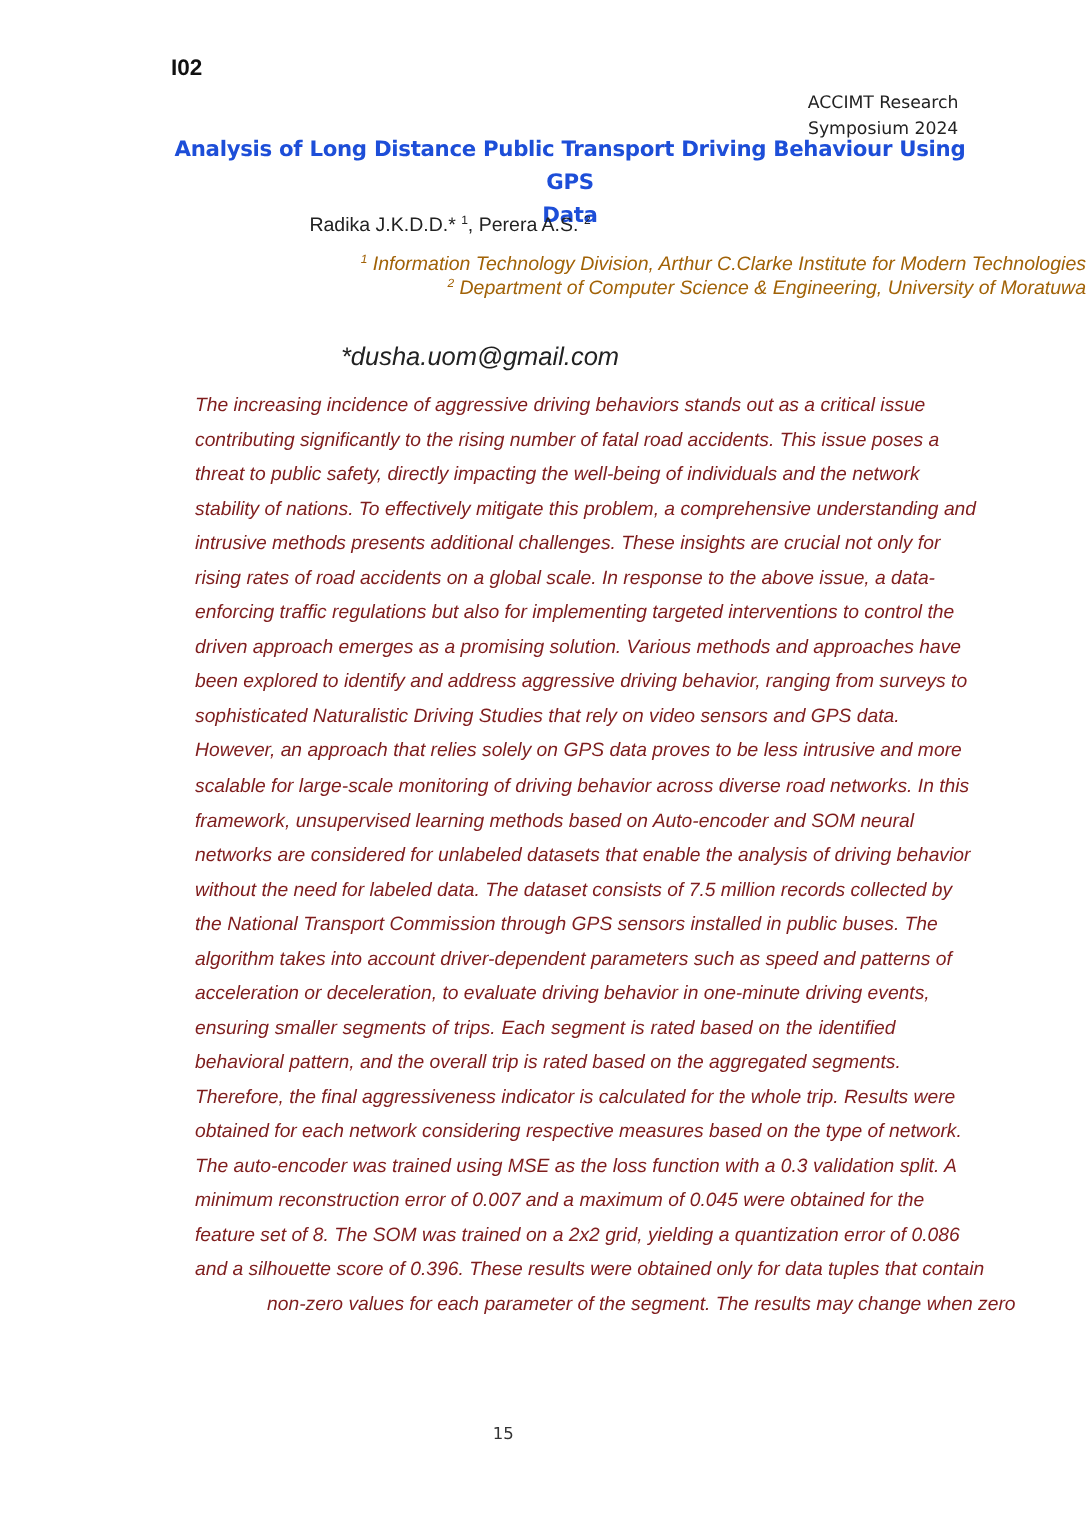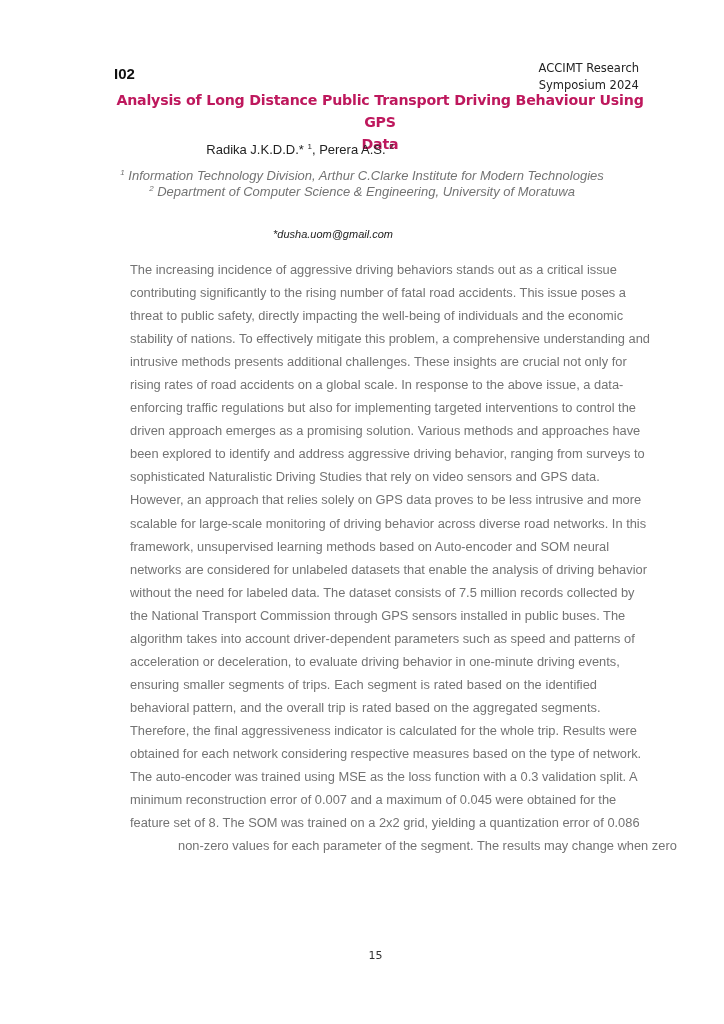--- a/index.html
+++ b/index.html
@@ -1,55 +1,55 @@
 <!DOCTYPE html>
 <html><head>
 <meta charset="utf-8">
 <style>
   html, body { margin: 0; padding: 0; background: #ffffff; }
   body { width: 724px; height: 1024px; position: relative; overflow: hidden; color: #111; }
   .page { position: absolute; left: 0; top: 0; width: 724px; height: 1024px; background: #fff; }
   .abs-id {
     position: absolute; left: 114px; top: 37px;
-    font-family: "Liberation Sans", sans-serif; font-weight: bold; font-size: 15px; color: #111; margin-top: 28px;
+    font-family: "Liberation Sans", sans-serif; font-weight: bold; font-size: 15px; color: #111;
   }
   .symposium {
     position: absolute; right: 85px; top: 60px; text-align: center;
     font-family: "DejaVu Sans", sans-serif; font-size: 11.5px; line-height: 17px; color: #222;
   }
   .title {
     position: absolute; left: 100px; width: 560px; top: 89px; text-align: center;
-    font-family: "DejaVu Sans", sans-serif; font-weight: bold; font-size: 14.2px; line-height: 22px; color: #be185d;
+    font-family: "DejaVu Sans", sans-serif; font-weight: bold; font-size: 14.2px; line-height: 22px; color: #1d4ed8;
     letter-spacing: -0.2px;
   }
   .authors {
     position: absolute; left: 0; width: 600px; top: 142px; text-align: center;
     font-family: "Liberation Sans", sans-serif; font-size: 13px; color: #222;
   }
   .affil {
-    position: absolute; left: 0; width: 724px; text-align: center;
-    font-family: "Liberation Sans", sans-serif; font-style: italic; font-size: 13px; color: #737373;
+    position: absolute; left: 0; width: 724px; text-align: right;
+    font-family: "Liberation Sans", sans-serif; font-style: italic; font-size: 13px; color: #a16207;
   }
   .affil1 { top: 168px; }
   .affil2 { top: 184px; }
   .email {
-    position: absolute; left: 13px; width: 640px; top: 228px; text-align: center;
-    font-family: "Liberation Sans", sans-serif; font-style: italic; font-size: 11px; color: #222;
+    position: absolute; left: 0; width: 640px; top: 228px; text-align: center;
+    font-family: "Liberation Sans", sans-serif; font-style: italic; font-size: 17px; color: #222;
   }
   sup { font-size: 8px; vertical-align: 5px; line-height: 0; }
   .abstract {
     position: absolute; left: 130px; width: 467px; top: 258px;
-    font-family: "Liberation Sans", sans-serif; font-size: 12.85px; line-height: 23.05px; color: #737373;
-    text-align: justify; margin: 0;
+    font-family: "Liberation Sans", sans-serif; font-size: 12.85px; line-height: 23.05px; color: #7f1d1d;
+    text-align: justify; margin: 0; font-style: italic;
   }
   .abstract .ln { display: block; text-align: justify; text-align-last: justify; white-space: nowrap; }
   .abstract .ln.last { text-align-last: justify; margin-left: 48px; }
   .pagenum {
     position: absolute; left: 0; width: 671px; top: 949px; text-align: center;
-    font-family: "DejaVu Sans", sans-serif; font-size: 11px; color: #333; margin-left: 40px;
+    font-family: "DejaVu Sans", sans-serif; font-size: 11px; color: #333;
   }
 </style>
 </head>
 <body>
 
 <div class="page">
 
   <div class="abs-id">I02</div>
 
   <div class="symposium">
@@ -77,21 +77,21 @@
   <div class="affil affil2">
     <sup>2</sup>
     <span>Department of Computer Science &amp; Engineering, University of Moratuwa</span>
   </div>
 
   <div class="email">*dusha.uom@gmail.com</div>
 
   <div class="abstract">
     <span class="ln">The increasing incidence of aggressive driving behaviors stands out as a critical issue</span>
     <span class="ln">contributing significantly to the rising number of fatal road accidents. This issue poses a</span>
-    <span class="ln">threat to public safety, directly impacting the well-being of individuals and the economic</span>
+    <span class="ln">threat to public safety, directly impacting the well-being of individuals and the network</span>
     <span class="ln">stability of nations. To effectively mitigate this problem, a comprehensive understanding and</span>
     <span class="ln">intrusive methods presents additional challenges. These insights are crucial not only for</span>
     <span class="ln">rising rates of road accidents on a global scale. In response to the above issue, a data-</span>
     <span class="ln">enforcing traffic regulations but also for implementing targeted interventions to control the</span>
     <span class="ln">driven approach emerges as a promising solution. Various methods and approaches have</span>
     <span class="ln">been explored to identify and address aggressive driving behavior, ranging from surveys to</span>
     <span class="ln">sophisticated Naturalistic Driving Studies that rely on video sensors and GPS data.</span>
     <span class="ln">However, an approach that relies solely on GPS data proves to be less intrusive and more</span>
     <span class="ln">scalable for large-scale monitoring of driving behavior across diverse road networks. In this</span>
     <span class="ln">framework, unsupervised learning methods based on Auto-encoder and SOM neural</span>
@@ -100,17 +100,18 @@
     <span class="ln">the National Transport Commission through GPS sensors installed in public buses. The</span>
     <span class="ln">algorithm takes into account driver-dependent parameters such as speed and patterns of</span>
     <span class="ln">acceleration or deceleration, to evaluate driving behavior in one-minute driving events,</span>
     <span class="ln">ensuring smaller segments of trips. Each segment is rated based on the identified</span>
     <span class="ln">behavioral pattern, and the overall trip is rated based on the aggregated segments.</span>
     <span class="ln">Therefore, the final aggressiveness indicator is calculated for the whole trip. Results were</span>
     <span class="ln">obtained for each network considering respective measures based on the type of network.</span>
     <span class="ln">The auto-encoder was trained using MSE as the loss function with a 0.3 validation split. A</span>
     <span class="ln">minimum reconstruction error of 0.007 and a maximum of 0.045 were obtained for the</span>
     <span class="ln">feature set of 8. The SOM was trained on a 2x2 grid, yielding a quantization error of 0.086</span>
+    <span class="ln">and a silhouette score of 0.396. These results were obtained only for data tuples that contain</span>
     <span class="ln last">non-zero values for each parameter of the segment. The results may change when zero</span>
   </div>
 
   <div class="pagenum">15</div>
 </div>
 
 </body></html>

